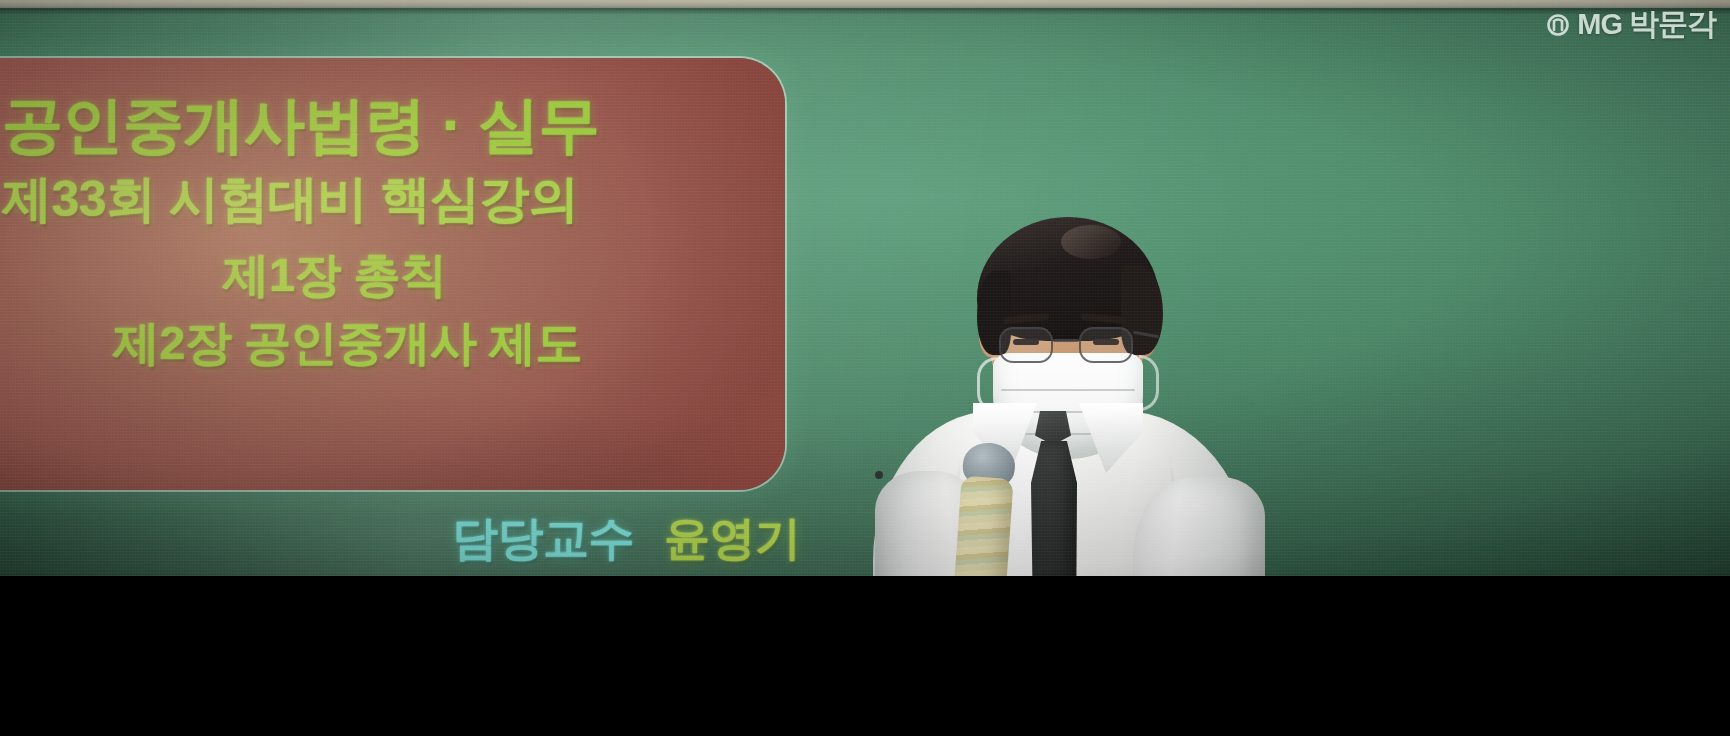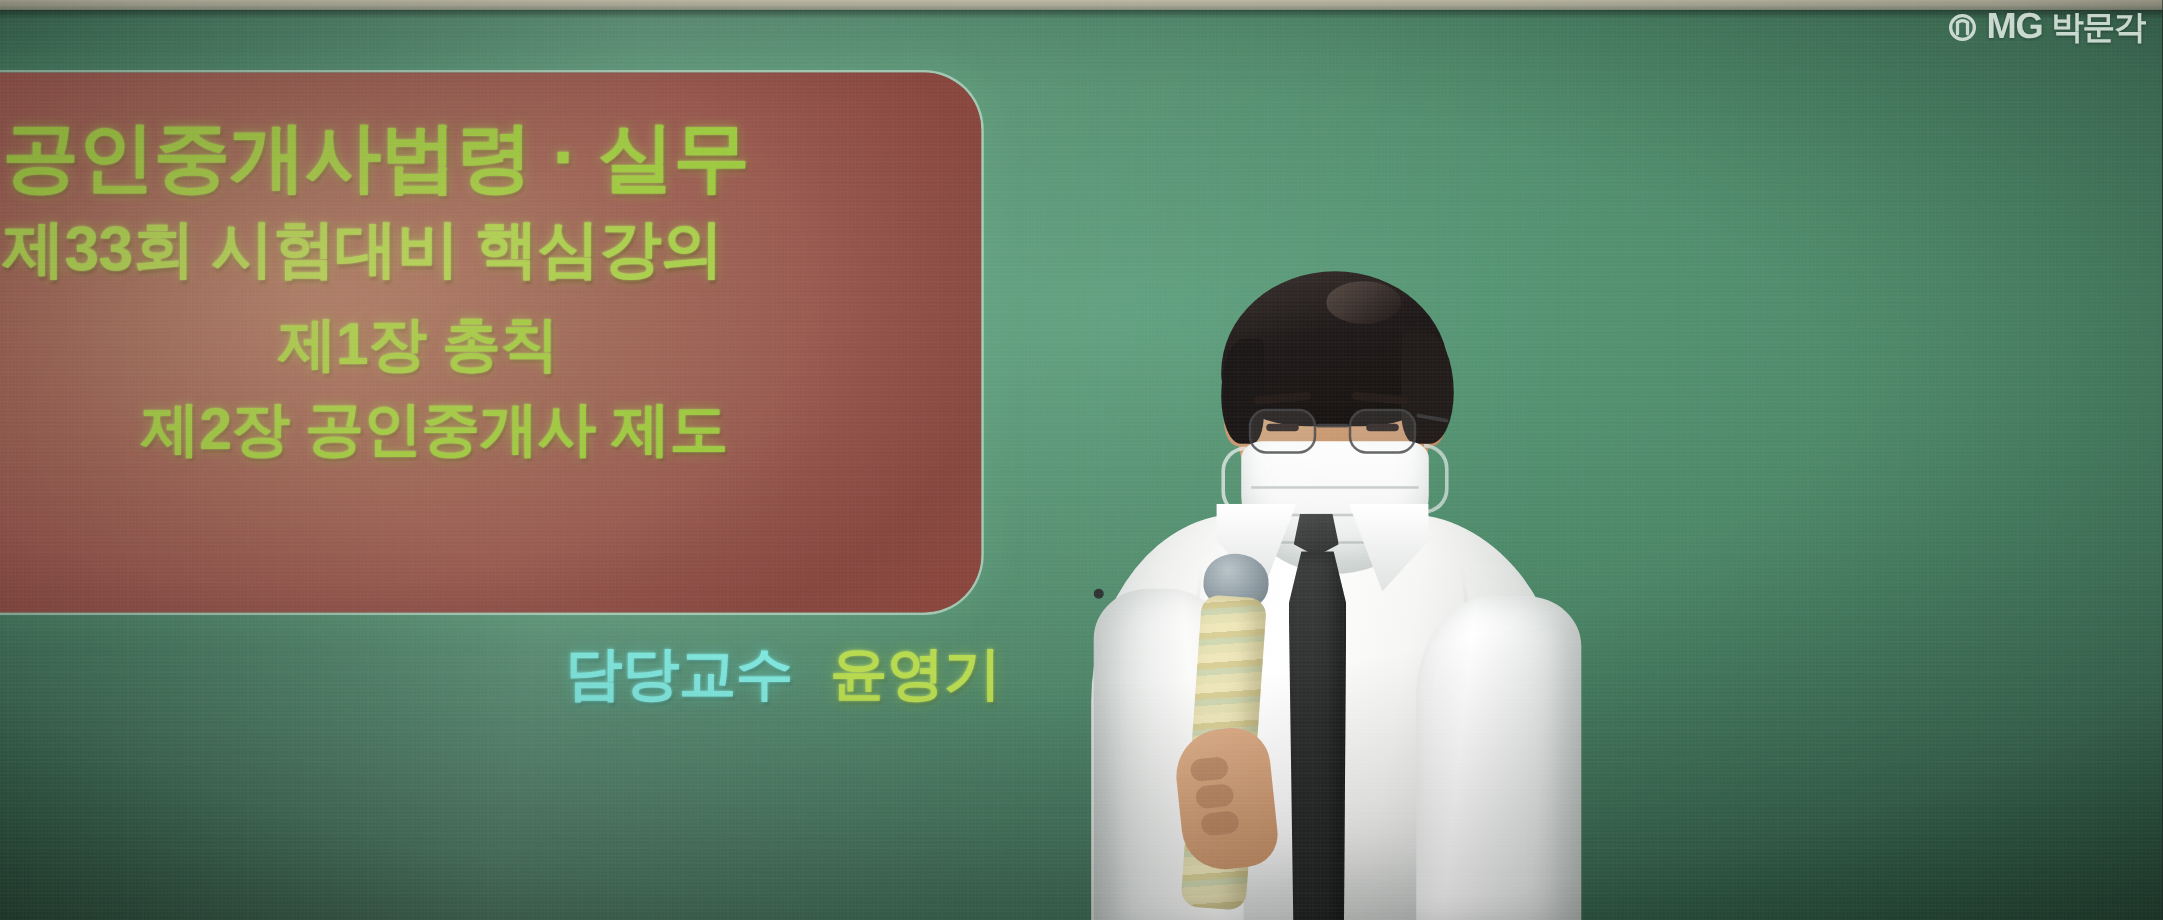--- a/index.html
+++ b/index.html
@@ -7,21 +7,21 @@
   html, body {
     width:1730px; height:736px;
     overflow:hidden;
     background:#000;
     font-family:"Liberation Sans", sans-serif;
   }
 
   
   #video-frame {
     position:relative;
-    width:1730px; height:736px;
+    width:1730px; height:576px;
     overflow:hidden;
   }
 
   
   .backdrop {
     position:absolute; inset:0;
     background:
       radial-gradient(ellipse 120% 95% at 52% 34%,
          #5b9d7b 0%, #4e8a6a 30%, #3f7258 58%, #2c5741 82%, #1d3d2d 100%);
   }
@@ -329,21 +329,21 @@
     letter-spacing:0px;
     white-space:nowrap;
   }
   .wm-mark {
     display:inline-block;
     width:24px; height:26px;
     position:relative;
   }
   .wm-mark svg { display:block; }
   .wm-mg { font-size:29px; letter-spacing:-1px; }
-  .wm-ko { font-size:26px; letter-spacing:-1px; }
+  .wm-ko { font-size:30px; letter-spacing:-1px; }
 </style>
 </head>
 <body>
 
 <div id="video-frame">
 
   <div class="backdrop"></div>
   <div class="backdrop-sheen"></div>
   <div class="top-rail"></div>
   <div class="top-rail-shadow"></div>

